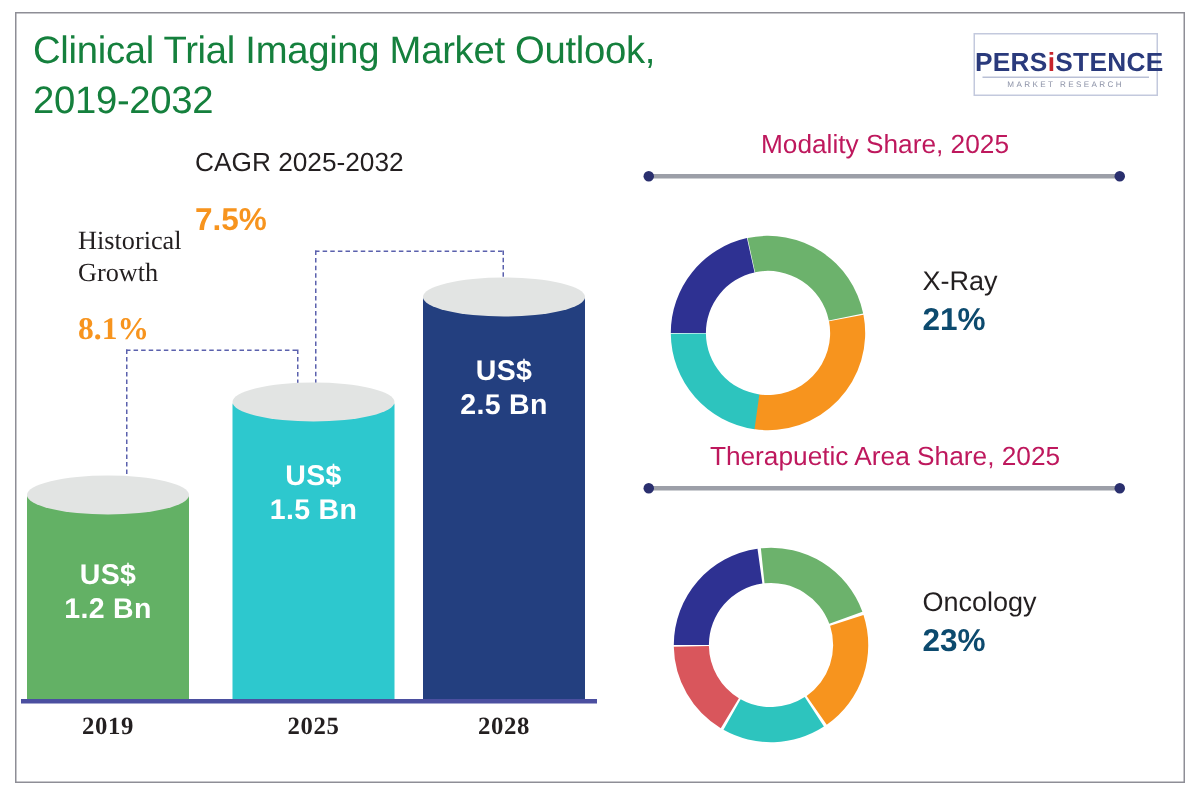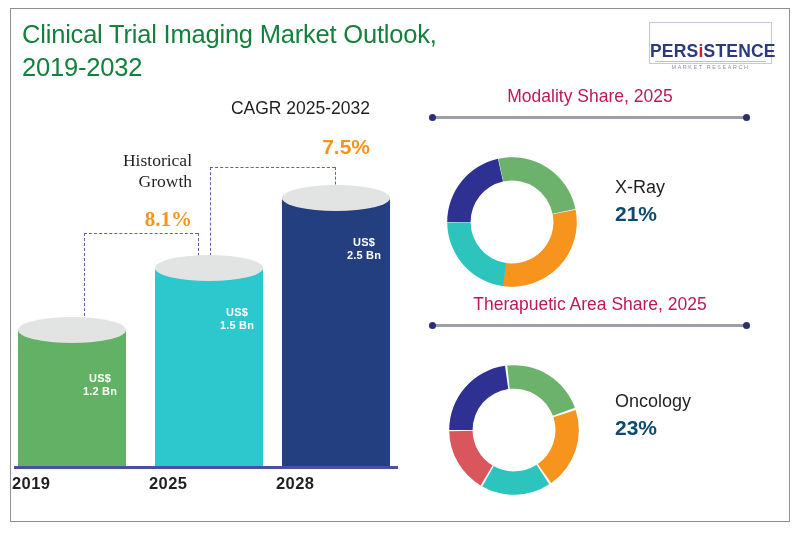--- a/index.html
+++ b/index.html
@@ -45,21 +45,21 @@
     left: 649px;
     top: 22px;
     width: 123px;
     height: 42px;
     border: 1px solid #c3c9dd;
     box-sizing: border-box;
     background: #ffffff;
     text-align: center;
   }
   .logo-word {
-    margin-top: 20px;
+    margin-top: 10px;
     font-size: 17.5px;
     font-weight: 700;
     letter-spacing: 0.2px;
     color: #2a3a7c;
     line-height: 1;
   }
   .logo-word .dot-i { color: #c8242c; }
   .logo-sub {
     margin-top: 4px;
     font-size: 5.4px;
@@ -99,50 +99,51 @@
   .bar-cap {
     position: absolute;
     border-radius: 50%;
     background: #e2e4e3;
   }
   .bar-label {
     position: absolute;
     width: 100%;
     text-align: center;
     color: #ffffff;
-    font-size: 11px;
+    font-size: 19px;
     font-weight: 700;
     line-height: 1.22;
     letter-spacing: 0.2px;
-    margin-left: 28px;
   }
   .x-tick {
     position: absolute;
     top: 474px;
     width: 120px;
+    text-align: center;
     font-size: 16.5px;
     font-weight: 700;
     color: #231f20;
     letter-spacing: 0.4px;
+    font-family: Liberation Serif, serif;
   }
 
   
   .cal-h {
     position: absolute;
     height: 0;
     border-top: 1.6px dashed #5b61ad;
   }
   .cal-v {
     position: absolute;
     width: 0;
     border-left: 1.6px dashed #5b61ad;
   }
   .cal-text {
     position: absolute;
-    text-align: right;
+    text-align: left;
     color: #231f20;
     font-size: 17.5px;
     line-height: 1.2;
   }
   .cal-pct {
     color: #f7941e;
     font-size: 21px;
     font-weight: 700;
     margin-top: 15px;
   }

